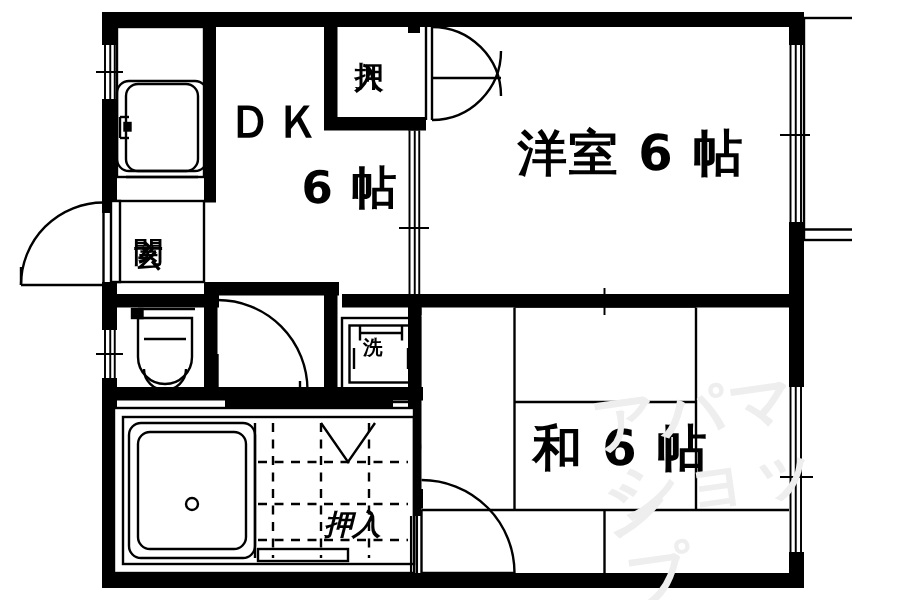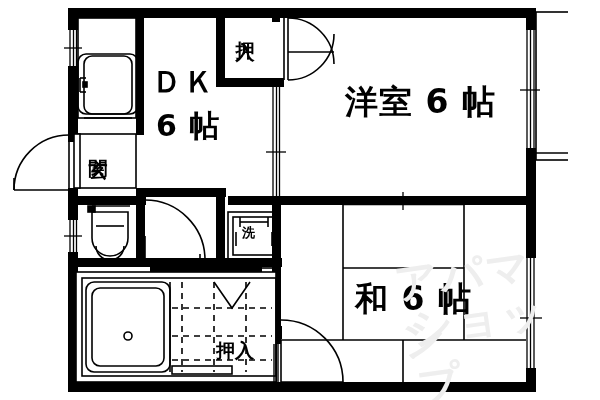--- a/index.html
+++ b/index.html
@@ -2,21 +2,21 @@
 <html><head>
 <meta charset="utf-8">
 <style>
   html,body{margin:0;padding:0;background:#ffffff;}
   body{width:600px;height:400px;font-family:"DejaVu Sans","Liberation Sans",sans-serif;}
   #plan{position:relative;width:568px;height:400px;background:#ffffff;overflow:hidden;}
   #plansvg{position:absolute;left:0;top:0;width:600px;height:400px;}
   .lbl{position:absolute;color:#000;font-family:"DejaVu Sans",sans-serif;white-space:nowrap;line-height:1.05;}
   .lbl.vert{writing-mode:vertical-rl;text-orientation:upright;line-height:1.0;}
   .dk{font-size:30px;font-weight:700;letter-spacing:2px;}
-  .dk2{font-size:30px;font-weight:700;letter-spacing:1px;}
+  .dk2{font-size:30px;font-weight:700;letter-spacing:1px;margin-left:45px;}
   .room{font-size:33px;font-weight:700;letter-spacing:1px;}
   .small{font-size:19px;font-weight:700;}
   .tiny{font-size:13px;font-weight:700;}
   .wm{position:absolute;color:#eeeeee;font-weight:700;font-family:"DejaVu Sans",sans-serif;
       letter-spacing:2px;user-select:none;}
   .wm1{font-size:43px;left:398px;top:244px;transform:rotate(-8deg);}
   .wm2{font-size:43px;left:413px;top:290px;transform:rotate(-8deg);}
   .wm3{font-size:16px;left:504px;top:250px;letter-spacing:4px;}
 </style>
 </head>
@@ -237,19 +237,19 @@
     </g>
 
   </svg>
 
   <div class="lbl dk" style="left:152px;top:66px;">ＤＫ</div>
   <div class="lbl dk2" style="left:156px;top:110px;">6 帖</div>
   <div class="lbl room" style="left:345px;top:85px;">洋室 6 帖</div>
   <div class="lbl room" style="left:355px;top:282px;">和 6 帖</div>
   <div class="lbl small vert" style="left:89px;top:144px;">玄関</div>
   <div class="lbl small vert" style="left:236px;top:26px;">押入</div>
-  <div class="lbl small" style="left:216px;top:341px;">押入</div>
+  <div class="lbl small" style="left:216px;top:341px;font-style:italic;">押入</div>
   <div class="lbl tiny" style="left:242px;top:226px;">洗</div>
 
   <div class="wm wm1">アパマン</div>
   <div class="wm wm2">ショップ</div>
 
 </div>
 
 </body></html>

